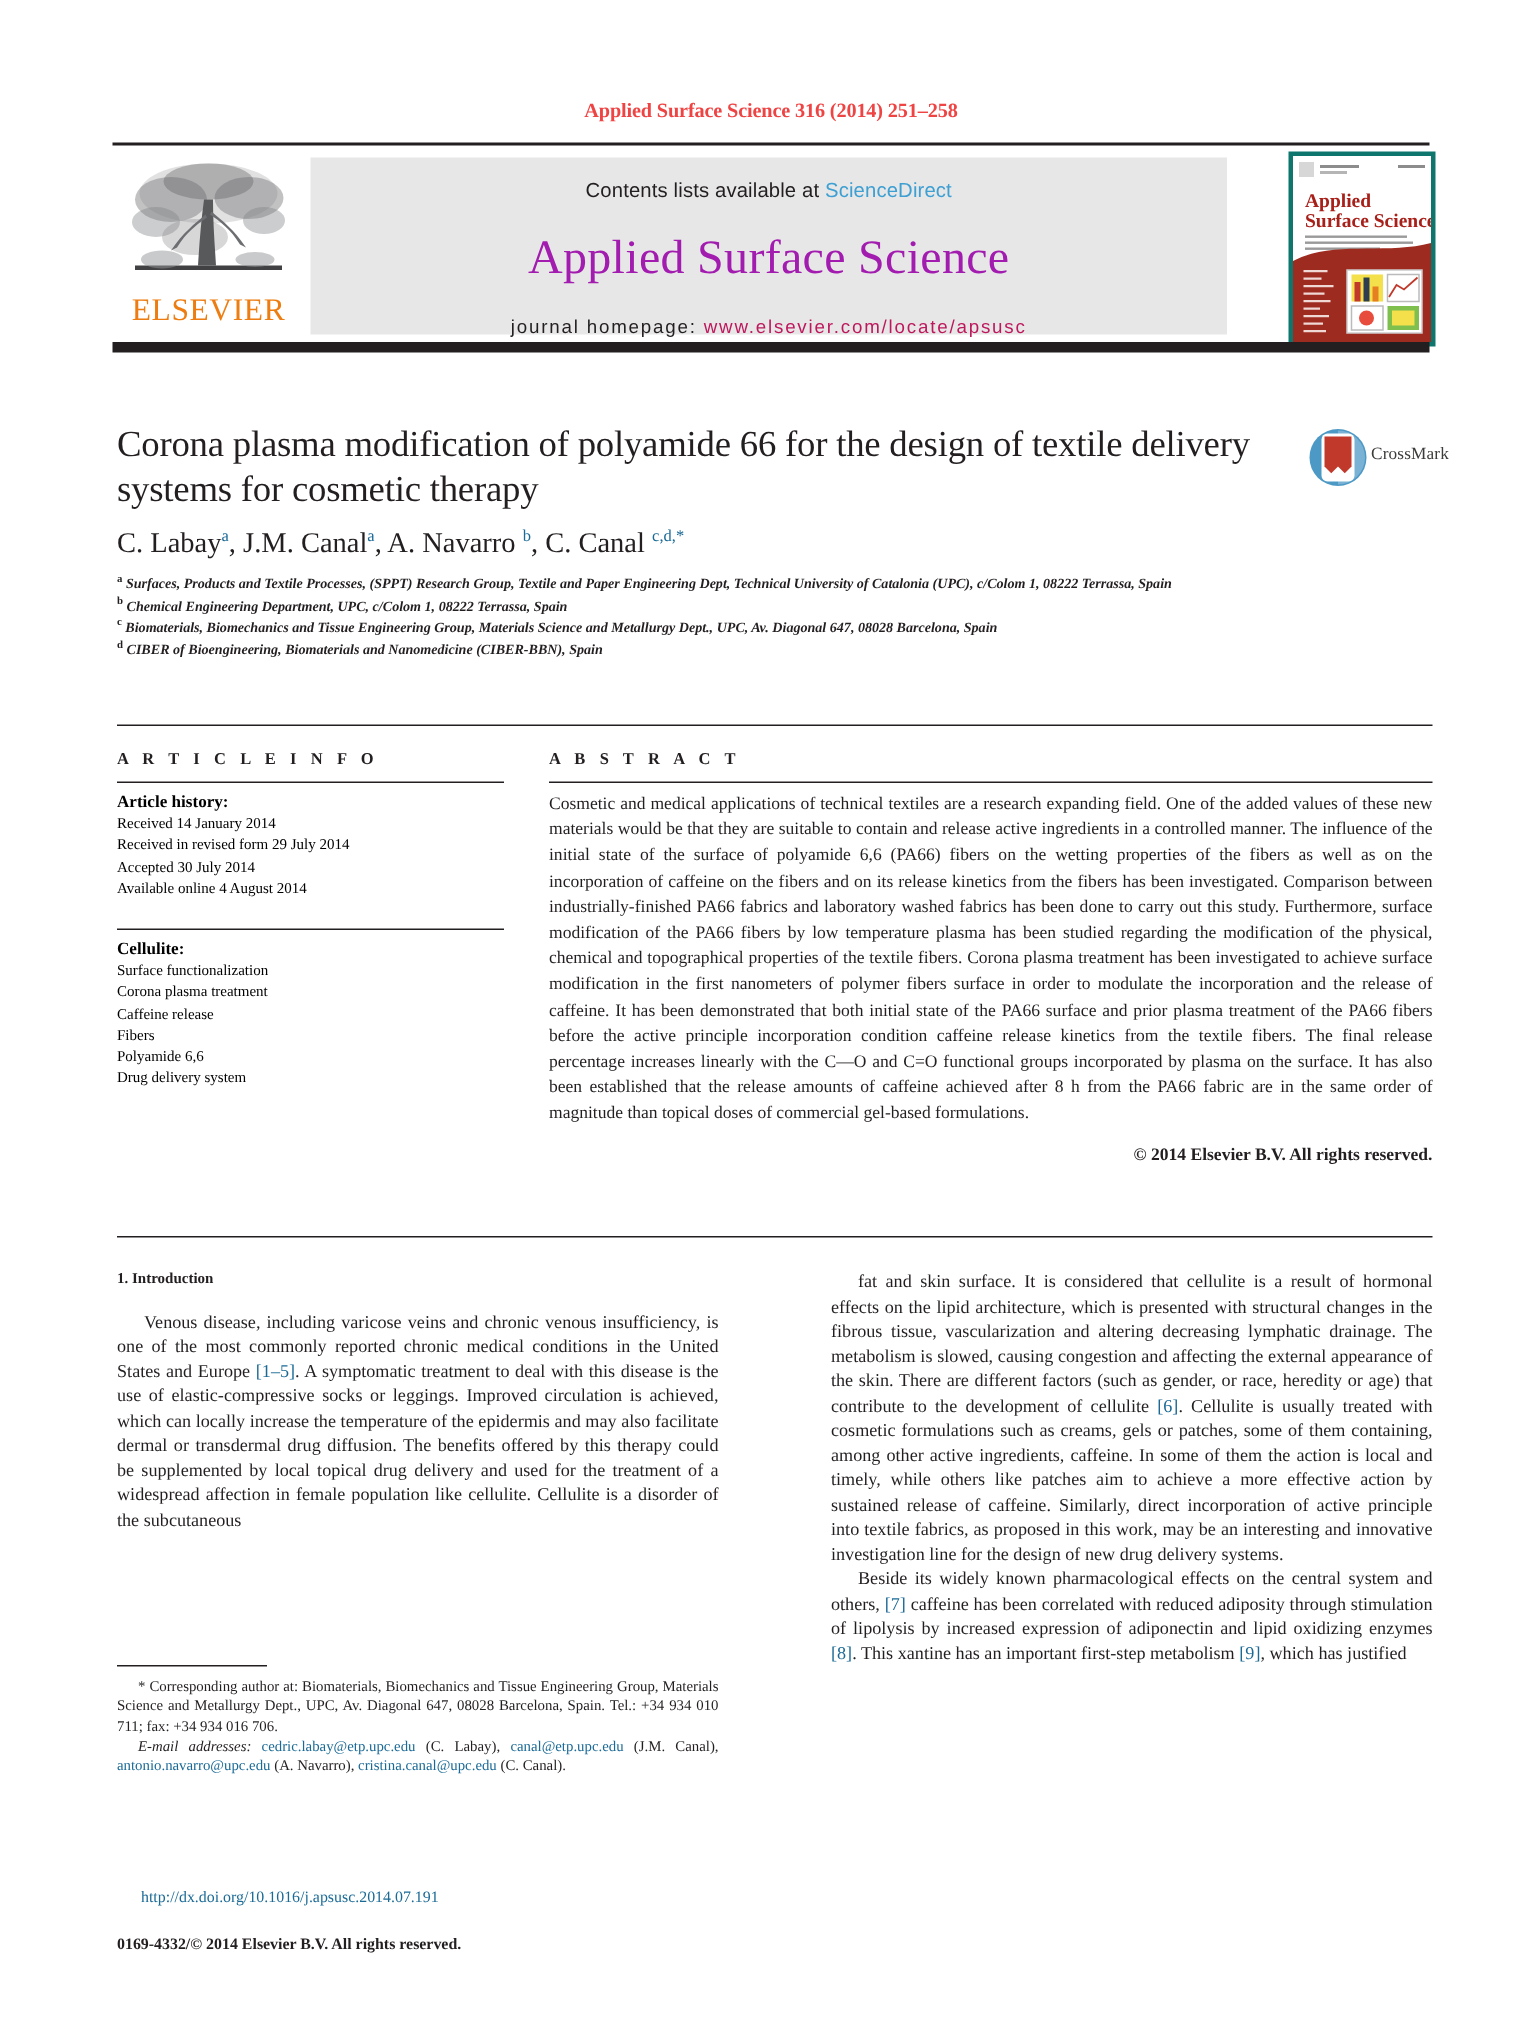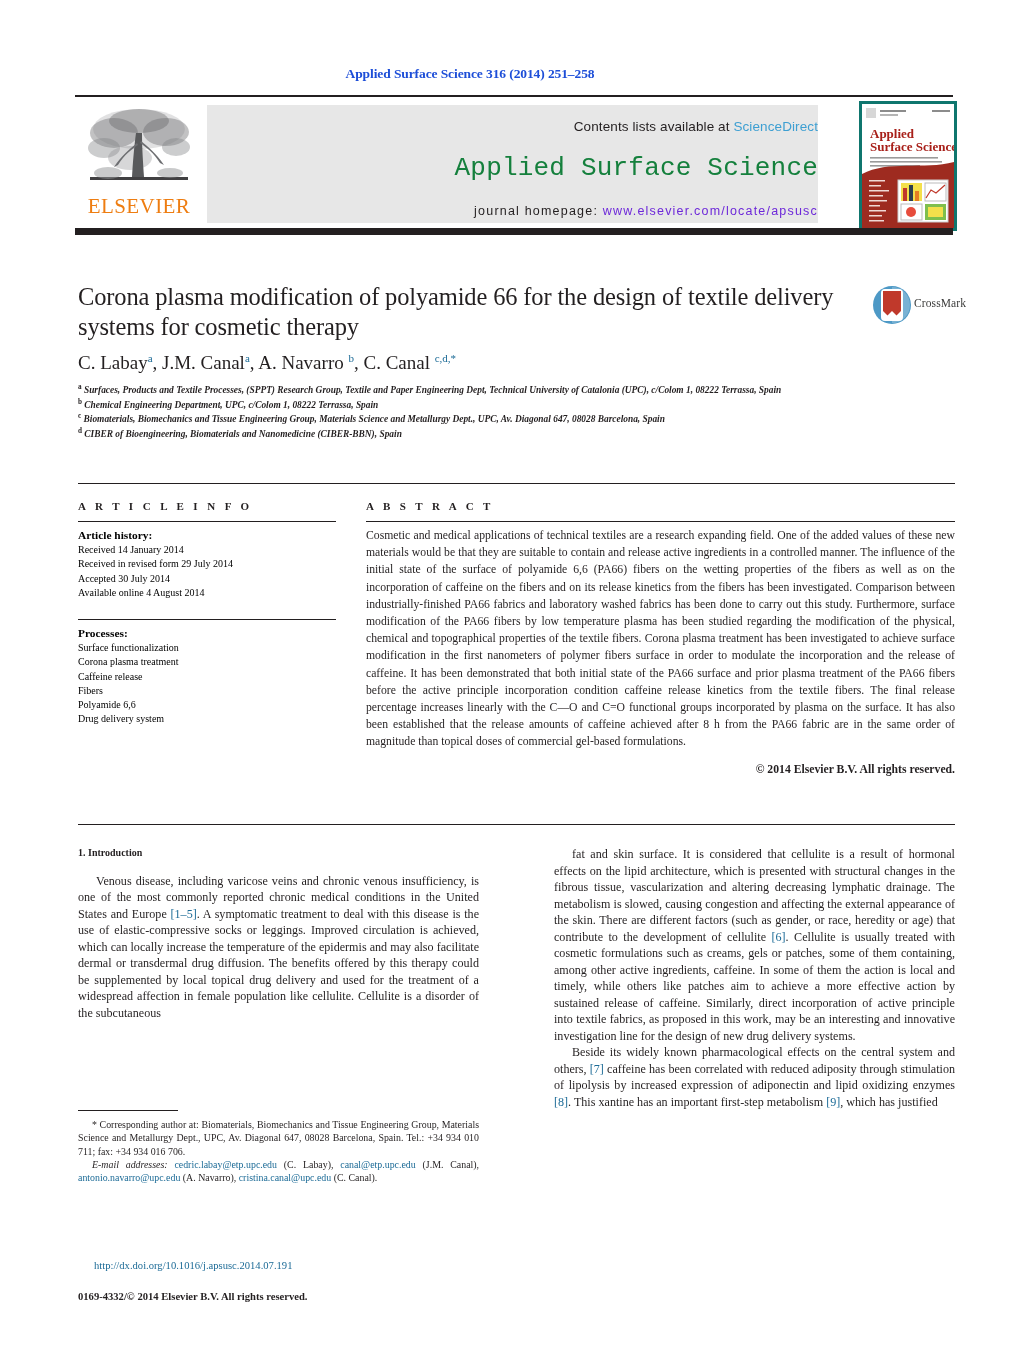--- a/index.html
+++ b/index.html
@@ -22,22 +22,23 @@
 
   
   .running-head {
     position: absolute;
     top: 66px;
     left: 0;
     width: 940px;
     text-align: center;
     font-size: 13.5px;
     font-weight: bold;
-    color: #1d4ed8;
+    color: #ef4444;
     letter-spacing: -0.1px;
+    padding-left: 44px;
   }
 
   
   .masthead {
     position: absolute;
     top: 95px;
     left: 75px;
     width: 878px;
     height: 140px;
   }
@@ -80,47 +81,47 @@
     margin-top: 1px;
     font-weight: normal;
   }
   .masthead-center {
     position: absolute;
     top: 10px;
     left: 132px;
     width: 611px;
     height: 118px;
     background: #e7e7e7;
-    text-align: right;
+    text-align: center;
     font-family: "Liberation Sans", sans-serif;
   }
   .contents-line {
     padding-top: 14px;
     font-size: 13.5px;
     color: #231f20;
     letter-spacing: 0.1px;
   }
   .contents-line .sd {
     color: #3d9fd2;
   }
   .journal-title {
-    font-family: Liberation Mono, monospace;
-    font-size: 26px;
-    color: #15803d;
+    font-family: Liberation Serif, serif;
+    font-size: 32px;
+    color: #a21caf;
     margin-top: 19px;
     letter-spacing: 0.2px;
   }
   .homepage-line {
     margin-top: 21px;
     font-size: 12.5px;
     letter-spacing: 1.2px;
     color: #231f20;
   }
   .homepage-line .url {
-    color: #6d28d9;
+    color: #be185d;
   }
   .cover-thumb {
     position: absolute;
     top: 6px;
     left: 784px;
     width: 92px;
     height: 124px;
     border: 3px solid #0f766e;
     background: #ffffff;
     overflow: hidden;
@@ -453,21 +454,21 @@
   <div class="article-info">
     <div class="sec-heading">A R T I C L E   I N F O</div>
     <div class="hairline"></div>
     <p class="info-sub">Article history:</p>
     <p class="info-line">Received 14 January 2014</p>
     <p class="info-line">Received in revised form 29 July 2014</p>
     <p class="info-line">Accepted 30 July 2014</p>
     <p class="info-line">Available online 4 August 2014</p>
     <div class="info-gap"></div>
     <div class="hairline"></div>
-    <p class="info-sub">Processes:</p>
+    <p class="info-sub">Cellulite:</p>
     <p class="info-line">Surface functionalization</p>
     <p class="info-line">Corona plasma treatment</p>
     <p class="info-line">Caffeine release</p>
     <p class="info-line">Fibers</p>
     <p class="info-line">Polyamide 6,6</p>
     <p class="info-line">Drug delivery system</p>
   </div>
 
   <div class="abstract">
     <div class="sec-heading">A B S T R A C T</div>

